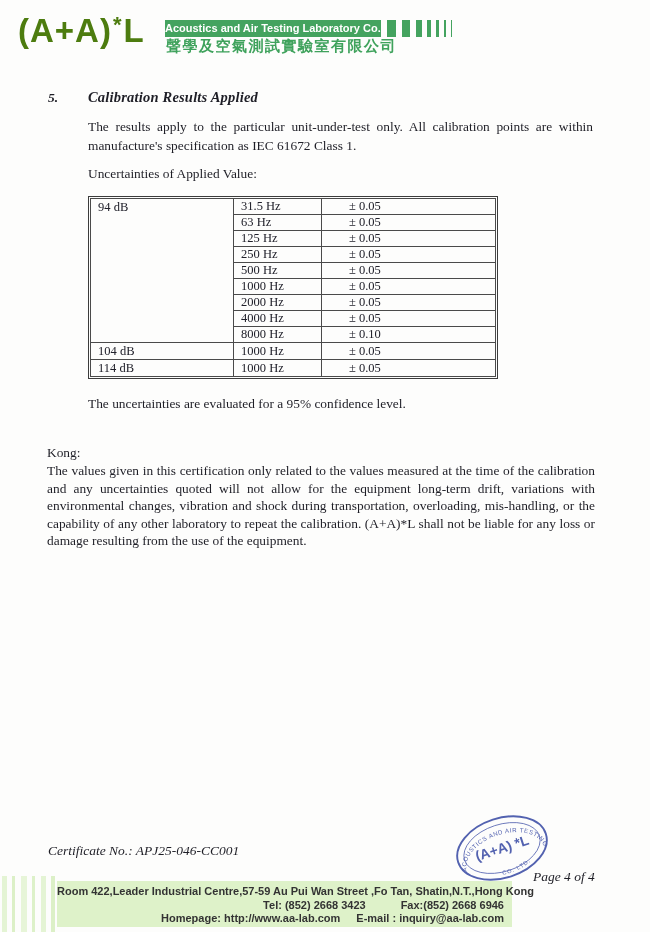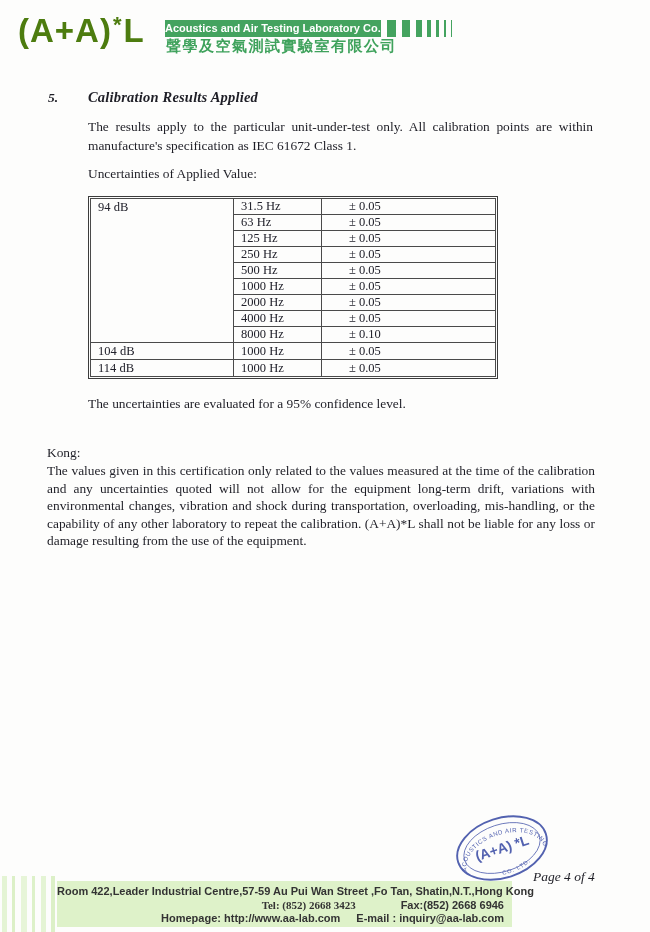--- a/index.html
+++ b/index.html
@@ -56,21 +56,21 @@
 
   
   .stripes{left:2px; top:876px; height:56px; display:flex;}
   .stripes i{display:block; height:100%;}
   .f-band{
     left:57px; top:881px; width:455px; height:46px; background:#def2c9;
     font-family:"Liberation Sans",sans-serif; font-size:11px; font-weight:bold;
     color:#333333; text-align:right; padding:4px 8px 0 0; box-sizing:border-box;
     line-height:13.5px; white-space:nowrap;
   }
-  .f-band .gap-lg{margin-right:45px;font-family:Liberation Serif, serif;}
+  .f-band .gap-lg{margin-right:35px;}
   .f-band .gap-sm{margin-right:16px;}
 </style>
 </head>
 <body>
 
 <div class="page">
 
   <div class="abs logo"><span>(A+A)</span><span class="star">*</span><span>L</span></div>
 
   <div class="abs band">Acoustics and Air Testing Laboratory Co. Ltd.</div>
@@ -149,20 +149,21 @@
       </tr>
     </tbody>
       </table>
   </div>
 
   <div class="abs conf">The uncertainties are evaluated for a 95% confidence level.</div>
 
   <div class="abs note-label">Kong:</div>
   <div class="abs note-body">The values given in this certification only related to the values measured at the time of the calibration and any uncertainties quoted will not allow for the equipment long-term drift, variations with environmental changes, vibration and shock during transportation, overloading, mis-handling, or the capability of any other laboratory to repeat the calibration. (A+A)*L shall not be liable for any loss or damage resulting from the use of the equipment.</div>
 
+  <div class="abs cert">Certificate No.: APJ25-046-CC001</div>
 
   <svg class="abs stamp" viewBox="0 0 130 100" xmlns="http://www.w3.org/2000/svg">
     <defs>
       <path id="arcTop" d="M 23,62 A 42 26 0 1 1 107,62"></path>
       <path id="arcBot" d="M 40,72 A 42 27 0 0 0 94,70"></path>
     </defs>
     <g fill="none" stroke="#4152a8">
       <ellipse cx="65" cy="50" rx="48" ry="31" stroke-width="2"></ellipse>
       <ellipse cx="65" cy="50" rx="41" ry="24.5" stroke-width="0.8"></ellipse>
     </g>

